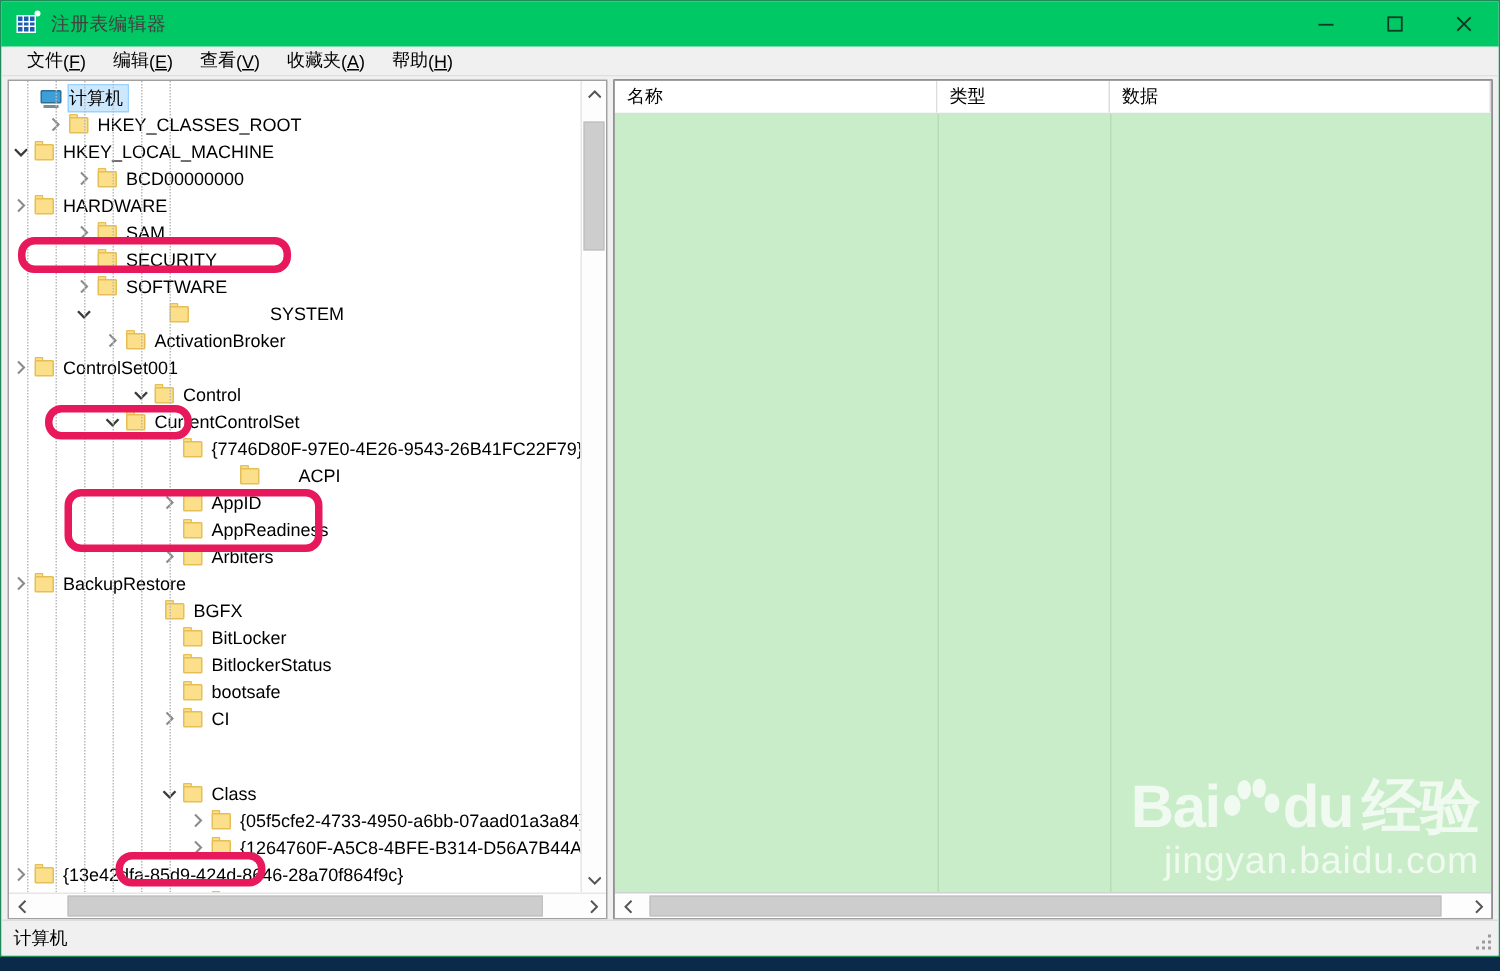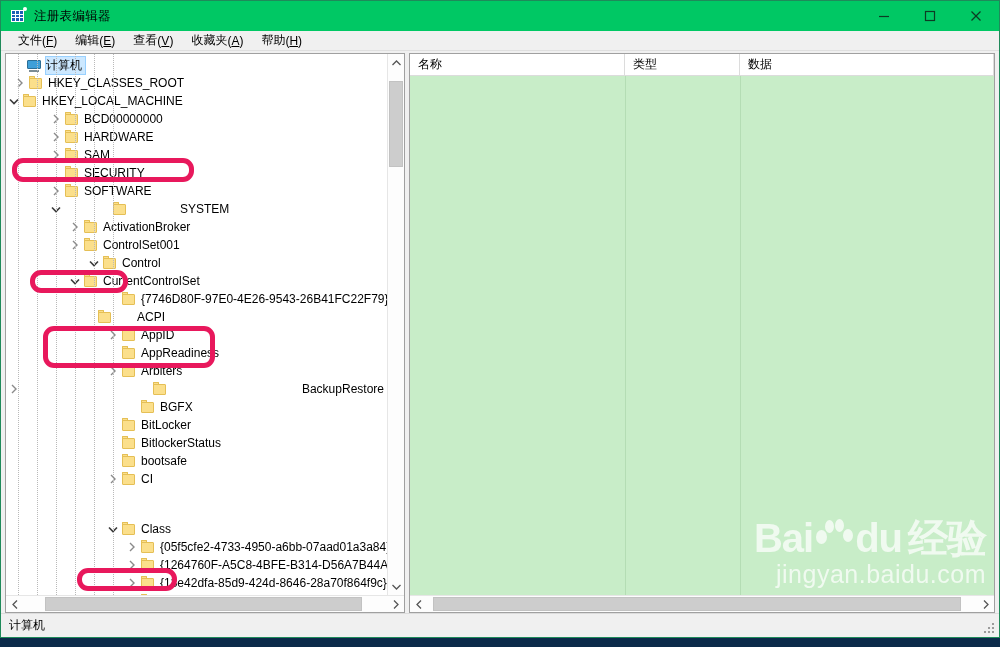--- a/index.html
+++ b/index.html
@@ -44,21 +44,21 @@
     gap: 1px;
     padding: 1px;
   }
   #app-icon .grid i { background: #1a5fb4; display: block; }
   #app-icon .dot {
     position: absolute; right: -1px; top: -1px;
     width: 4px; height: 4px; border-radius: 50%;
     background: #ffffff;
   }
   #title-text {
-    font-size: 12.5px; color: #000000;
+    font-size: 12.5px; color: #404040;
     letter-spacing: .3px;
     white-space: nowrap;
   }
   #wincontrols {
     position: absolute; right: 0; top: 0; height: 30px;
     display: flex;
   }
   #wincontrols .wc {
     width: 46px; height: 30px;
     display: flex; align-items: center; justify-content: center;
@@ -375,21 +375,21 @@
       <div id="treebody">
         <div id="treeview">
             <div class="trow selected" style="padding-left: 4px;">
               <span class="twist"></span>
               <span class="pcicon">
                 <span class="scr"></span>
                 <span class="base"></span>
               </span>
               <span class="lbl">计算机</span>
             </div>
-            <div class="trow" style="padding-left: 6px;">
+            <div class="trow" style="padding-left: 23px;">
               <span class="twist">
                 <svg width="7" height="10" viewBox="0 0 7 10">
                   <path d="M1 1 L5 5 L1 9" fill="none" stroke="#8a8a8a" stroke-width="1.4"></path>
                 </svg>
               </span>
               <span class="folder">
                 <span class="ft"></span>
                 <span class="fb"></span>
               </span>
               <span class="lbl">HKEY_CLASSES_ROOT</span>
@@ -411,21 +411,21 @@
                 <svg width="7" height="10" viewBox="0 0 7 10">
                   <path d="M1 1 L5 5 L1 9" fill="none" stroke="#8a8a8a" stroke-width="1.4"></path>
                 </svg>
               </span>
               <span class="folder">
                 <span class="ft"></span>
                 <span class="fb"></span>
               </span>
               <span class="lbl">BCD00000000</span>
             </div>
-            <div class="trow" style="padding-left: 42px;">
+            <div class="trow" style="">
               <span class="twist">
                 <svg width="7" height="10" viewBox="0 0 7 10">
                   <path d="M1 1 L5 5 L1 9" fill="none" stroke="#8a8a8a" stroke-width="1.4"></path>
                 </svg>
               </span>
               <span class="folder">
                 <span class="ft"></span>
                 <span class="fb"></span>
               </span>
               <span class="lbl">HARDWARE</span>
@@ -479,21 +479,21 @@
                 <svg width="7" height="10" viewBox="0 0 7 10">
                   <path d="M1 1 L5 5 L1 9" fill="none" stroke="#8a8a8a" stroke-width="1.4"></path>
                 </svg>
               </span>
               <span class="folder">
                 <span class="ft"></span>
                 <span class="fb"></span>
               </span>
               <span class="lbl">ActivationBroker</span>
             </div>
-            <div class="trow" style="padding-left: 61px;">
+            <div class="trow" style="">
               <span class="twist">
                 <svg width="7" height="10" viewBox="0 0 7 10">
                   <path d="M1 1 L5 5 L1 9" fill="none" stroke="#8a8a8a" stroke-width="1.4"></path>
                 </svg>
               </span>
               <span class="folder">
                 <span class="ft"></span>
                 <span class="fb"></span>
               </span>
               <span class="lbl">ControlSet001</span>
@@ -523,21 +523,21 @@
               <span class="lbl">CurrentControlSet</span>
             </div>
             <div class="trow" style="padding-left: 99px;">
               <span class="twist"></span>
               <span class="folder">
                 <span class="ft"></span>
                 <span class="fb"></span>
               </span>
               <span class="lbl">{7746D80F-97E0-4E26-9543-26B41FC22F79}</span>
             </div>
-            <div class="trow" style="padding-left: 55px; gap: 20px;">
+            <div class="trow" style="padding-left: 117px; gap: 20px;">
               <span class="twist"></span>
               <span class="folder">
                 <span class="ft"></span>
                 <span class="fb"></span>
               </span>
               <span class="lbl">ACPI</span>
             </div>
             <div class="trow" style="padding-left: 99px;">
               <span class="twist">
                 <svg width="7" height="10" viewBox="0 0 7 10">
@@ -563,33 +563,33 @@
                 <svg width="7" height="10" viewBox="0 0 7 10">
                   <path d="M1 1 L5 5 L1 9" fill="none" stroke="#8a8a8a" stroke-width="1.4"></path>
                 </svg>
               </span>
               <span class="folder">
                 <span class="ft"></span>
                 <span class="fb"></span>
               </span>
               <span class="lbl">Arbiters</span>
             </div>
-            <div class="trow" style=" justify-content: space-between;">
+            <div class="trow" style="">
               <span class="twist">
                 <svg width="7" height="10" viewBox="0 0 7 10">
                   <path d="M1 1 L5 5 L1 9" fill="none" stroke="#8a8a8a" stroke-width="1.4"></path>
                 </svg>
               </span>
               <span class="folder">
                 <span class="ft"></span>
                 <span class="fb"></span>
               </span>
               <span class="lbl">BackupRestore</span>
             </div>
-            <div class="trow" style="padding-left: 118px;">
+            <div class="trow" style="padding-left: 87px;">
               <span class="twist"></span>
               <span class="folder">
                 <span class="ft"></span>
                 <span class="fb"></span>
               </span>
               <span class="lbl">BGFX</span>
             </div>
             <div class="trow" style="padding-left: 99px;">
               <span class="twist"></span>
               <span class="folder">
@@ -655,21 +655,21 @@
                 <svg width="7" height="10" viewBox="0 0 7 10">
                   <path d="M1 1 L5 5 L1 9" fill="none" stroke="#8a8a8a" stroke-width="1.4"></path>
                 </svg>
               </span>
               <span class="folder">
                 <span class="ft"></span>
                 <span class="fb"></span>
               </span>
               <span class="lbl">{1264760F-A5C8-4BFE-B314-D56A7B44A362}</span>
             </div>
-            <div class="trow" style="padding-left: 118px;">
+            <div class="trow" style="">
               <span class="twist">
                 <svg width="7" height="10" viewBox="0 0 7 10">
                   <path d="M1 1 L5 5 L1 9" fill="none" stroke="#8a8a8a" stroke-width="1.4"></path>
                 </svg>
               </span>
               <span class="folder">
                 <span class="ft"></span>
                 <span class="fb"></span>
               </span>
               <span class="lbl">{13e42dfa-85d9-424d-8646-28a70f864f9c}</span>

